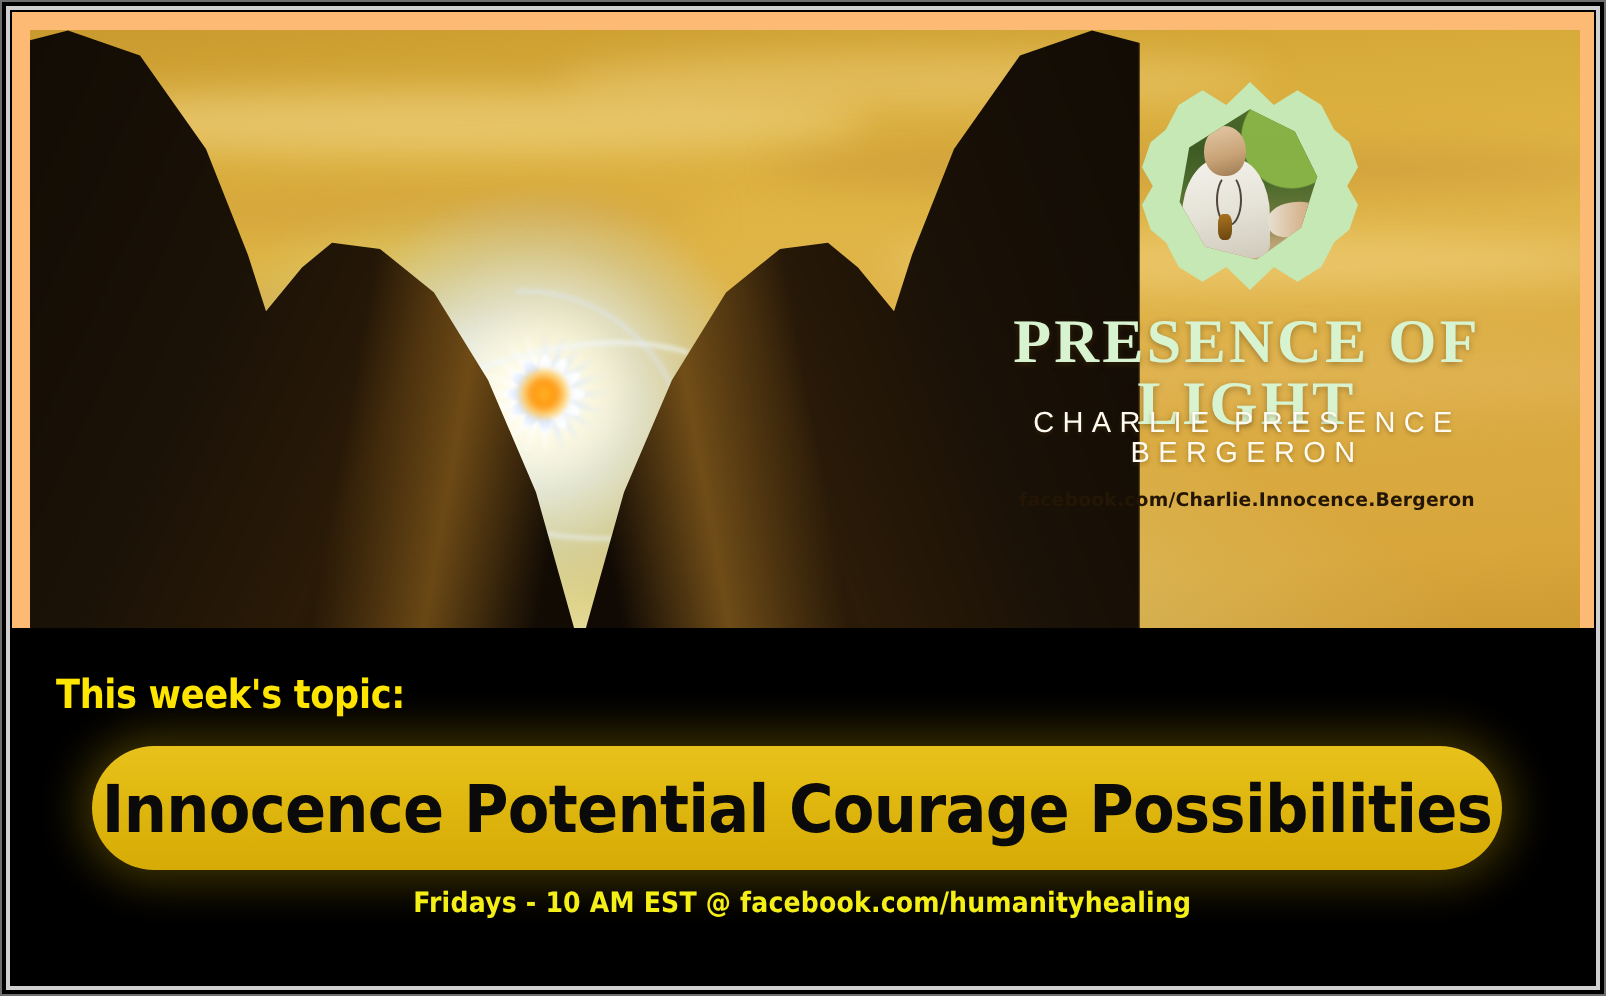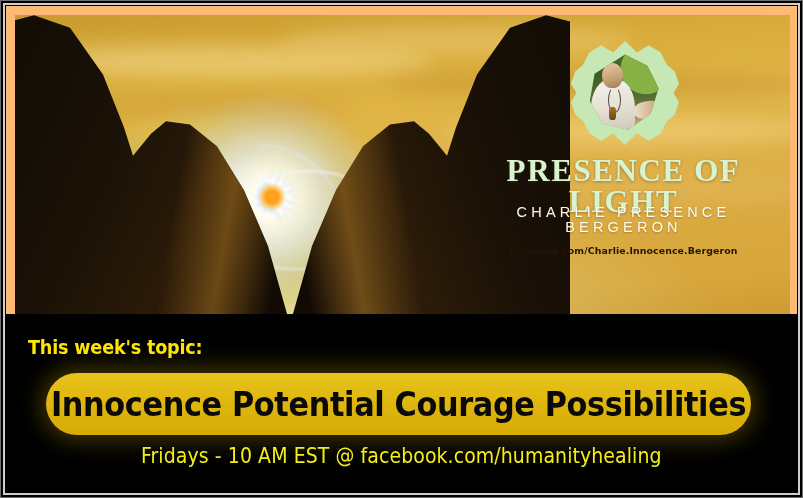--- a/index.html
+++ b/index.html
@@ -205,22 +205,22 @@
   }
   #pilltext{
     position:absolute;inset:0;display:flex;align-items:center;justify-content:center;
     font-family:"DejaVu Sans",sans-serif;font-weight:700;font-size:33px;
     color:#0a0a0a;letter-spacing:-.4px;white-space:nowrap;
     transform:scaleX(.92);
   }
 
   #schedule{
     position:absolute;left:0;right:0;top:130px;text-align:center;
-    font-family:"DejaVu Sans",sans-serif;font-weight:400;
-    font-size:21px;color:#f5ef18;letter-spacing:.1px;white-space:nowrap;
+    font-family:"DejaVu Sans",sans-serif;font-weight:700;
+    font-size:14px;color:#f5ef18;letter-spacing:.1px;white-space:nowrap;
   }
   #schedule span{display:inline-block;transform:scaleX(.9);}
 </style>
 </head>
 <body>
 
 <div id="poster">
   <div id="inner">
 
     <div id="banner">

